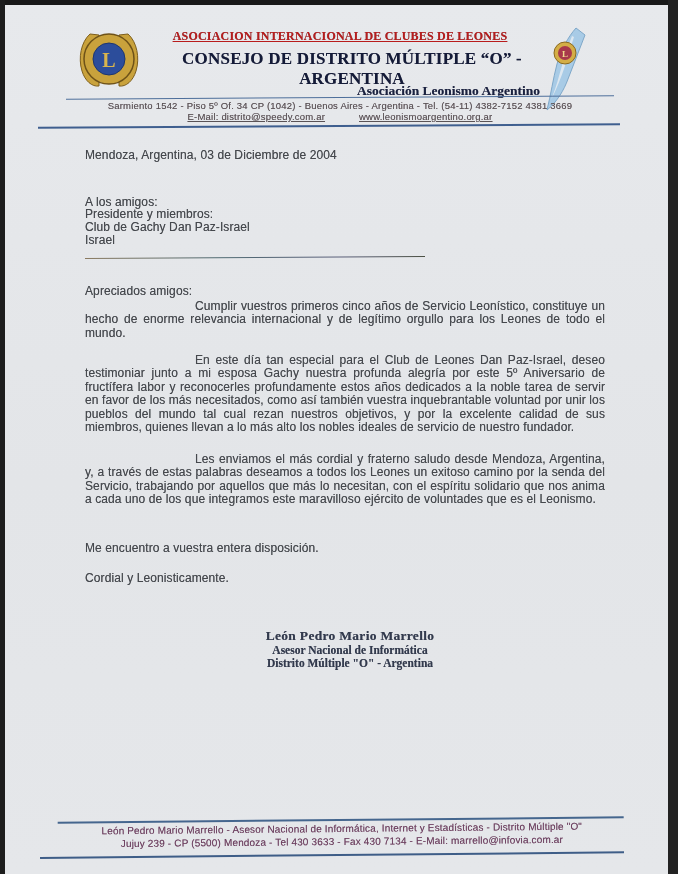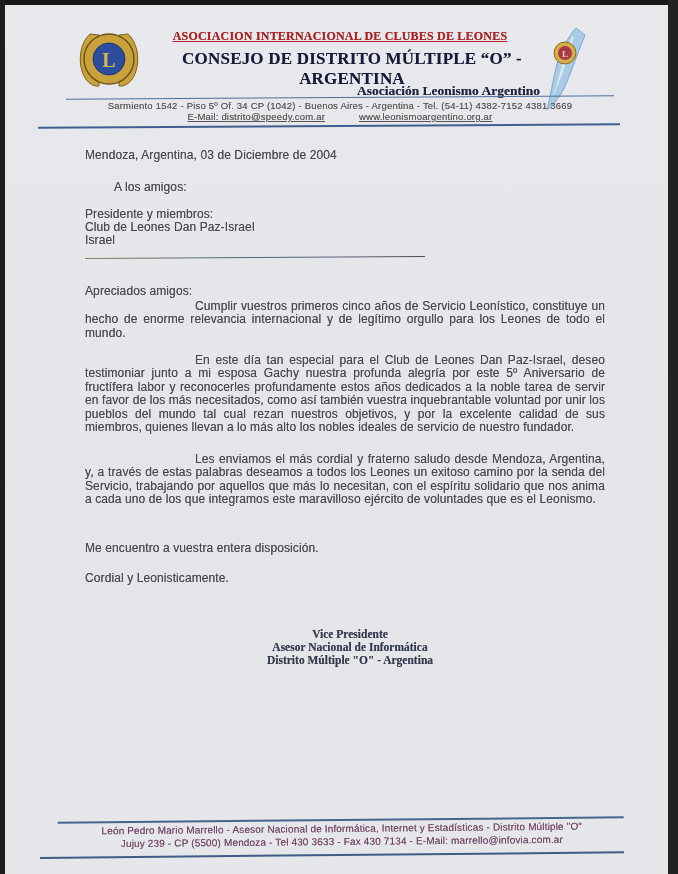--- a/index.html
+++ b/index.html
@@ -107,39 +107,39 @@
 </div>
 
 <div class="abs rule" style="left:66px;top:97px;width:548px;"></div>
 <div class="abs addr-line" style="top:100px;">Sarmiento 1542 -  Piso 5º  Of. 34  CP (1042)  -  Buenos Aires  -  Argentina  -  Tel. (54-11) 4382-7152  4381 3669</div>
 <div class="abs addr-line" style="top:111px;">
   <span class="u">E-Mail: distrito@speedy.com.ar</span><span class="addr-gap"></span><span class="u">www.leonismoargentino.org.ar</span>
 </div>
 <div class="abs rule thick" style="left:38px;top:125px;width:582px;"></div>
 
 <div class="abs btxt line" style="top:149px;">Mendoza, Argentina, 03 de Diciembre de 2004</div>
-<div class="abs btxt line" style="top:181px;margin-left:29px;">A los amigos:</div>
+<div class="abs btxt line" style="top:196px;">A los amigos:</div>
 
 <div class="abs btxt line" style="top:208px;">Presidente y miembros:</div>
-<div class="abs btxt line" style="top:221px;">Club de Leones Dan Paz-Israel</div>
+<div class="abs btxt line" style="top:221px;">Club de Gachy Dan Paz-Israel</div>
 <div class="abs btxt line" style="top:234px;">Israel</div>
 
 <div class="abs israel-rule"></div>
 
 <div class="abs btxt line" style="top:285px;">Apreciados amigos:</div>
 
 <div class="abs btxt para" style="top:300px;">Cumplir vuestros primeros cinco años de Servicio Leonístico, constituye un hecho de enorme relevancia internacional y de legítimo orgullo para los Leones de todo el mundo.</div>
 <div class="abs btxt para" style="top:354px;">En este día tan especial para el Club de Leones Dan Paz-Israel, deseo testimoniar junto a mi esposa Gachy nuestra profunda alegría por este 5º Aniversario de fructífera labor y reconocerles profundamente estos años dedicados a la noble tarea de servir en favor de los más necesitados, como así también vuestra inquebrantable voluntad por unir los pueblos del mundo tal cual rezan nuestros objetivos, y por la excelente calidad de sus miembros, quienes llevan a lo más alto los nobles ideales de servicio de nuestro fundador.</div>
 <div class="abs btxt para" style="top:453px;">Les enviamos el más cordial y fraterno saludo desde Mendoza, Argentina, y, a través de estas palabras deseamos a todos los Leones un exitoso camino por la senda del Servicio, trabajando por aquellos que más lo necesitan, con el espíritu solidario que nos anima a cada uno de los que integramos este maravilloso ejército de voluntades que es el Leonismo.</div>
 
 <div class="abs btxt line" style="top:542px;">Me encuentro a vuestra entera disposición.</div>
 <div class="abs btxt line" style="top:572px;">Cordial y Leonisticamente.</div>
 
 <div class="abs sig">
-  <div class="sig-line">Vice Presidente</div>
+  <div class="sig-name">León Pedro Mario Marrello</div>
   <div class="sig-line">Asesor Nacional de Informática</div>
   <div class="sig-line">Distrito Múltiple "O" - Argentina</div>
 </div>
 
 <div class="abs footer-wrap">
   <div class="f-ruleA"></div>
   <div class="f-line" style="top:823px;">León Pedro Mario Marrello - Asesor Nacional de Informática, Internet y Estadísticas - Distrito Múltiple "O"</div>
   <div class="f-line" style="top:836px;">Jujuy 239 - CP (5500) Mendoza -  Tel 430 3633 - Fax 430 7134 - E-Mail: marrello@infovia.com.ar</div>
   <div class="f-ruleB"></div>
 </div>

